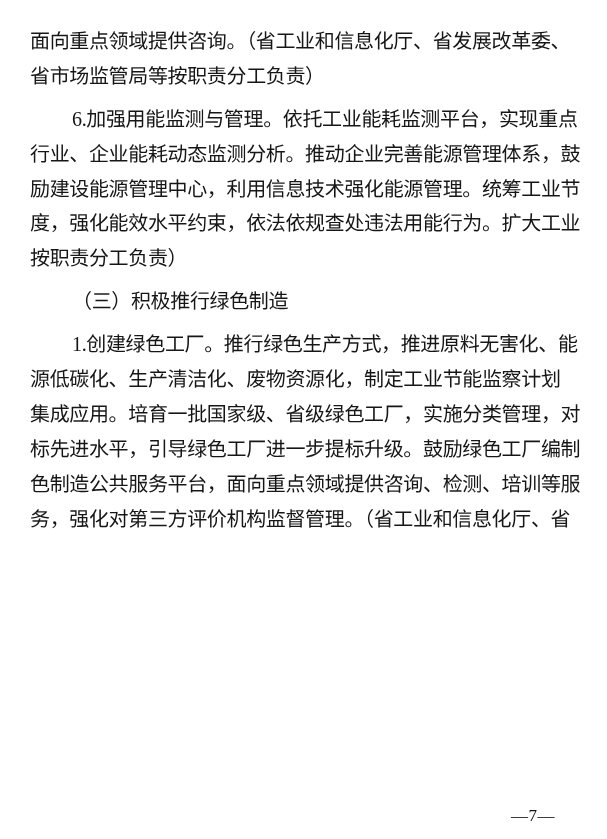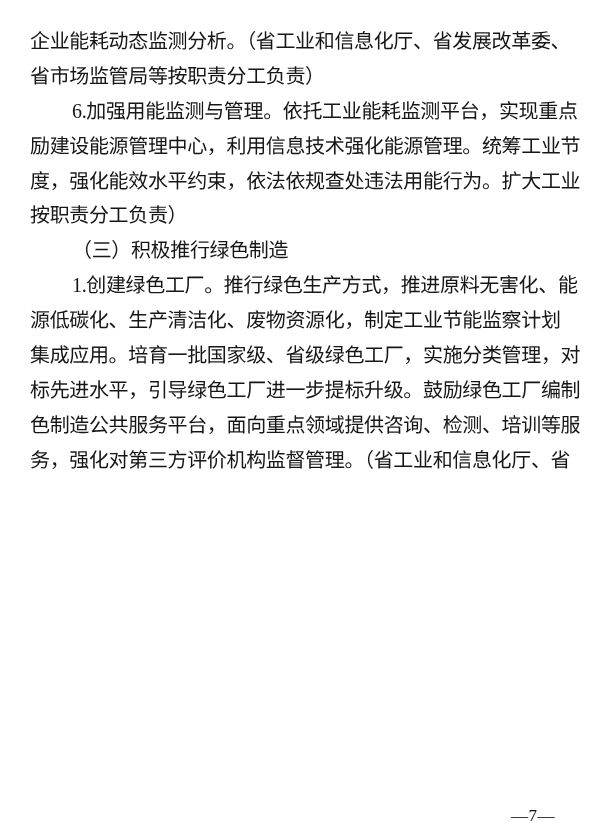--- a/index.html
+++ b/index.html
@@ -25,42 +25,44 @@
   .line {
     font-size: 20px;
     line-height: 34.9px;
     height: 34.9px;
     letter-spacing: -0.35px;
     white-space: nowrap;
     text-align: left;
   }
   .indent {
     padding-left: 42px;
+    margin-top: 8px;
   }
   .heading {
     
   }
   .pageno {
     position: absolute;
     top: 805px;
     left: 511px;
     font-size: 17px;
     line-height: 22px;
     letter-spacing: 0.5px;
     color: #111111;
   }
 </style>
 </head>
 <body>
 
 <div class="page">
   <div class="content">
-    <div class="line">企业能耗动态监测分析。（省工业和信息化厅、省发展改革委、</div>
+    <div class="line">面向重点领域提供咨询。（省工业和信息化厅、省发展改革委、</div>
     <div class="line">省市场监管局等按职责分工负责）</div>
     <div class="line indent">6.加强用能监测与管理。依托工业能耗监测平台，实现重点</div>
+    <div class="line">行业、企业能耗动态监测分析。推动企业完善能源管理体系，鼓</div>
     <div class="line">励建设能源管理中心，利用信息技术强化能源管理。统筹工业节</div>
     <div class="line">度，强化能效水平约束，依法依规查处违法用能行为。扩大工业</div>
     <div class="line">按职责分工负责）</div>
     <div class="line indent heading">（三）积极推行绿色制造</div>
     <div class="line indent">1.创建绿色工厂。推行绿色生产方式，推进原料无害化、能</div>
     <div class="line">源低碳化、生产清洁化、废物资源化，制定工业节能监察计划</div>
     <div class="line">集成应用。培育一批国家级、省级绿色工厂，实施分类管理，对</div>
     <div class="line">标先进水平，引导绿色工厂进一步提标升级。鼓励绿色工厂编制</div>
     <div class="line">色制造公共服务平台，面向重点领域提供咨询、检测、培训等服</div>
     <div class="line">务，强化对第三方评价机构监督管理。（省工业和信息化厅、省</div>

